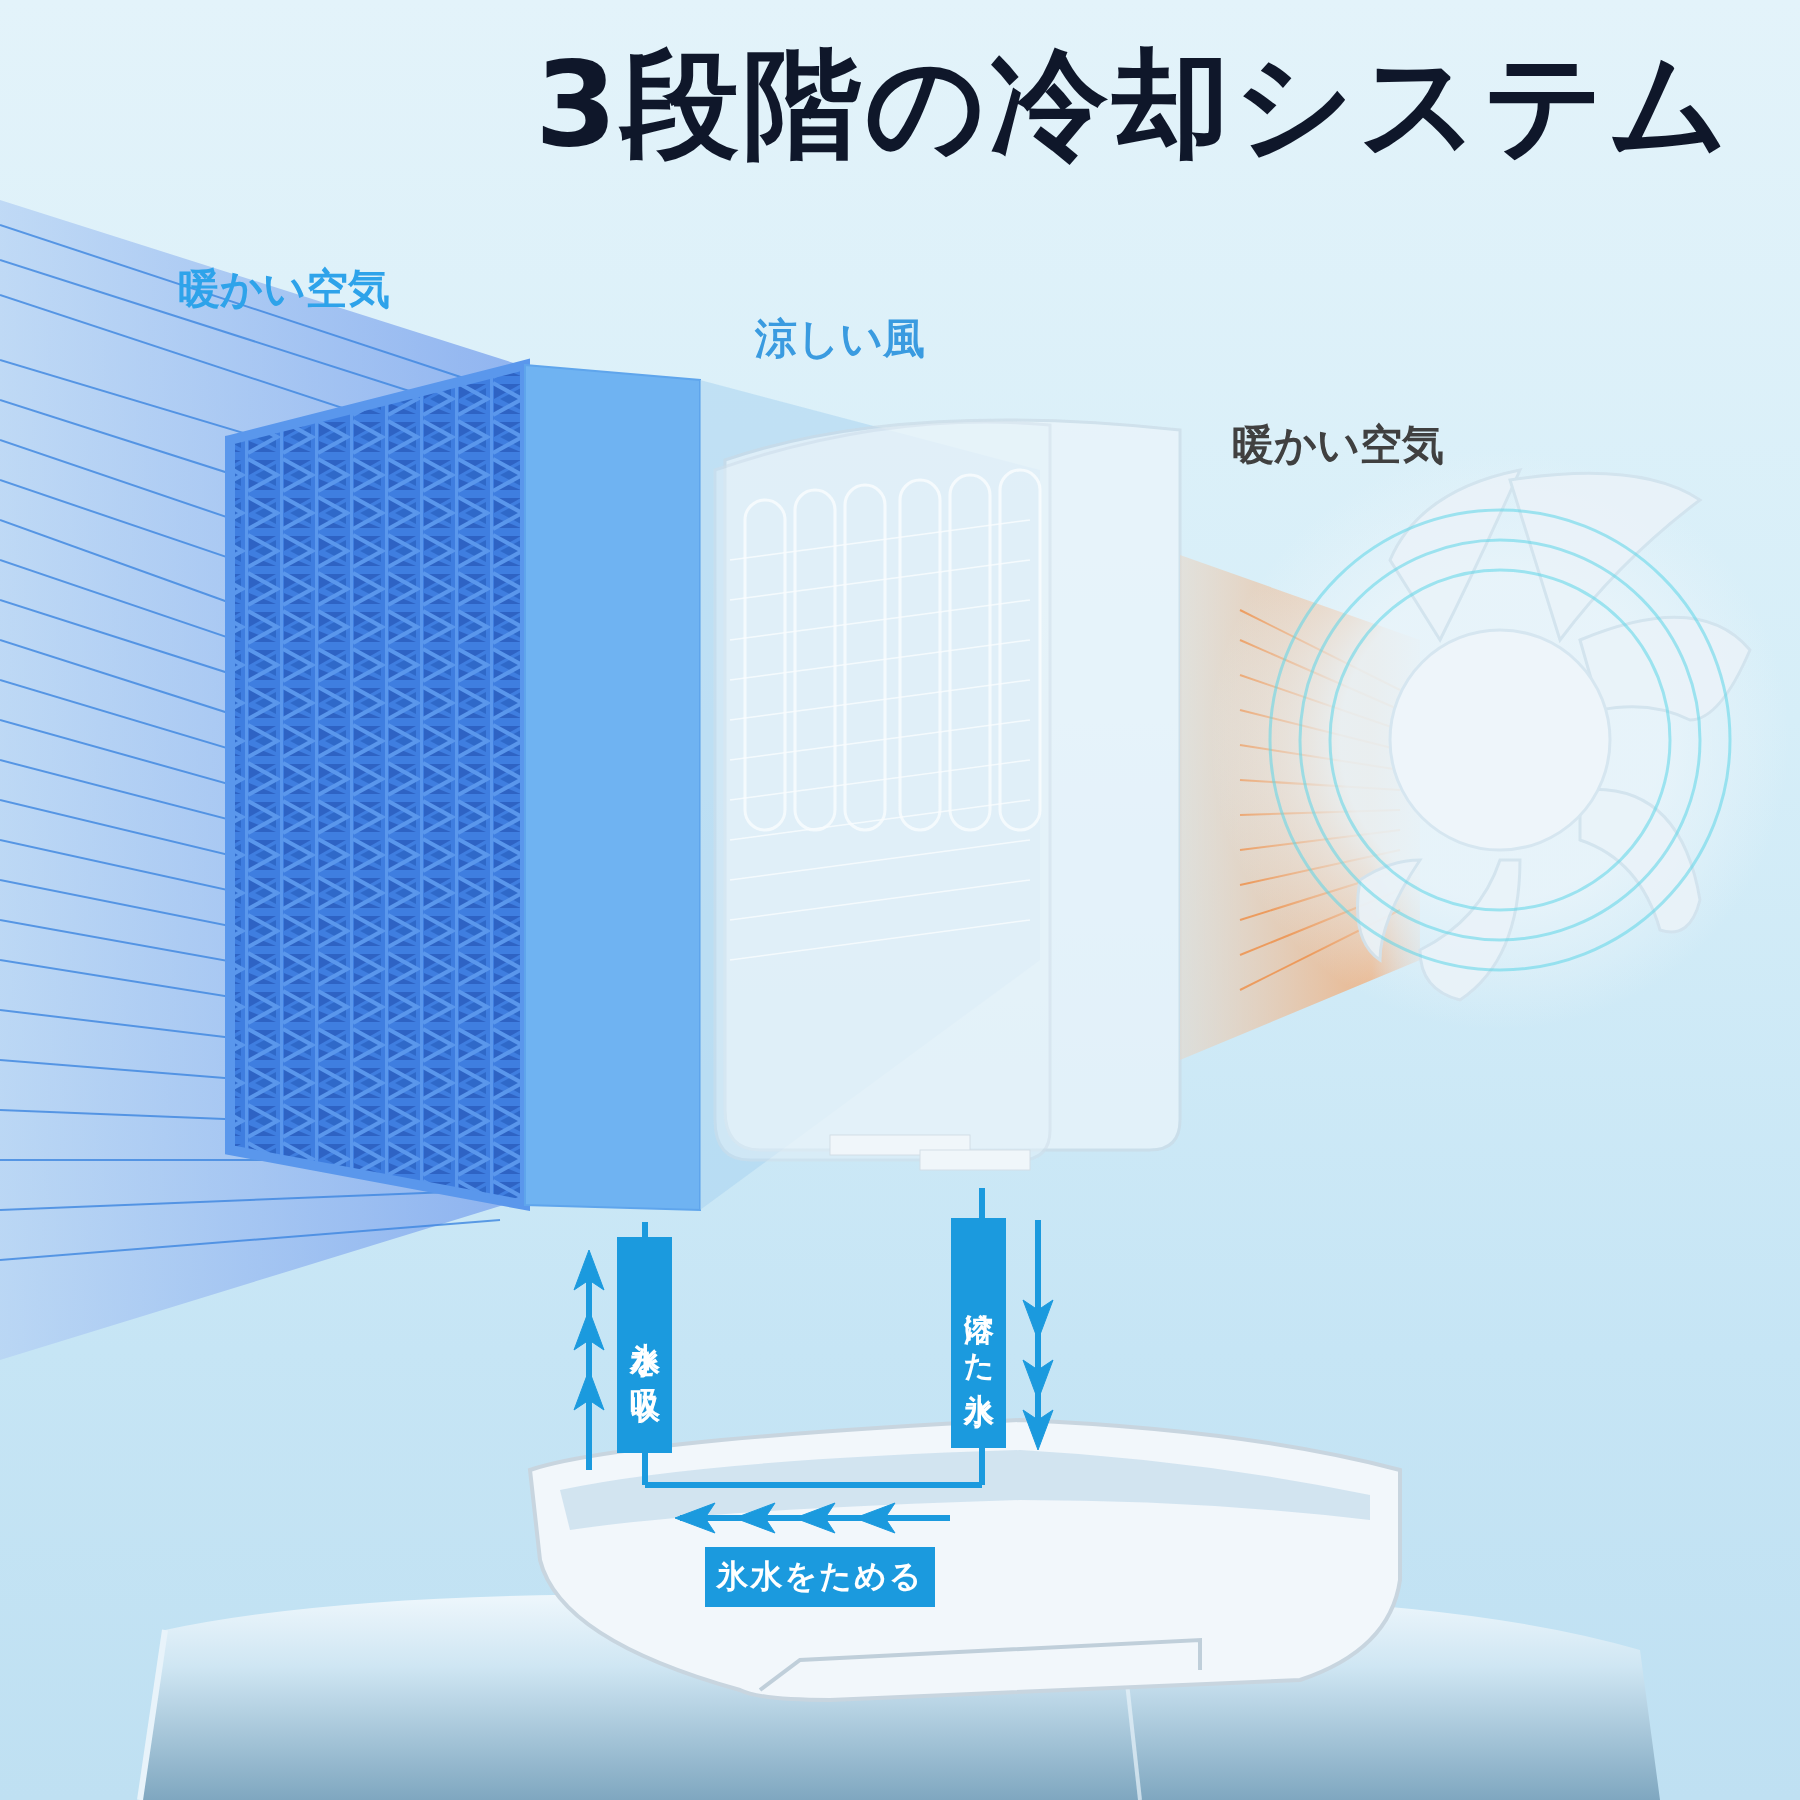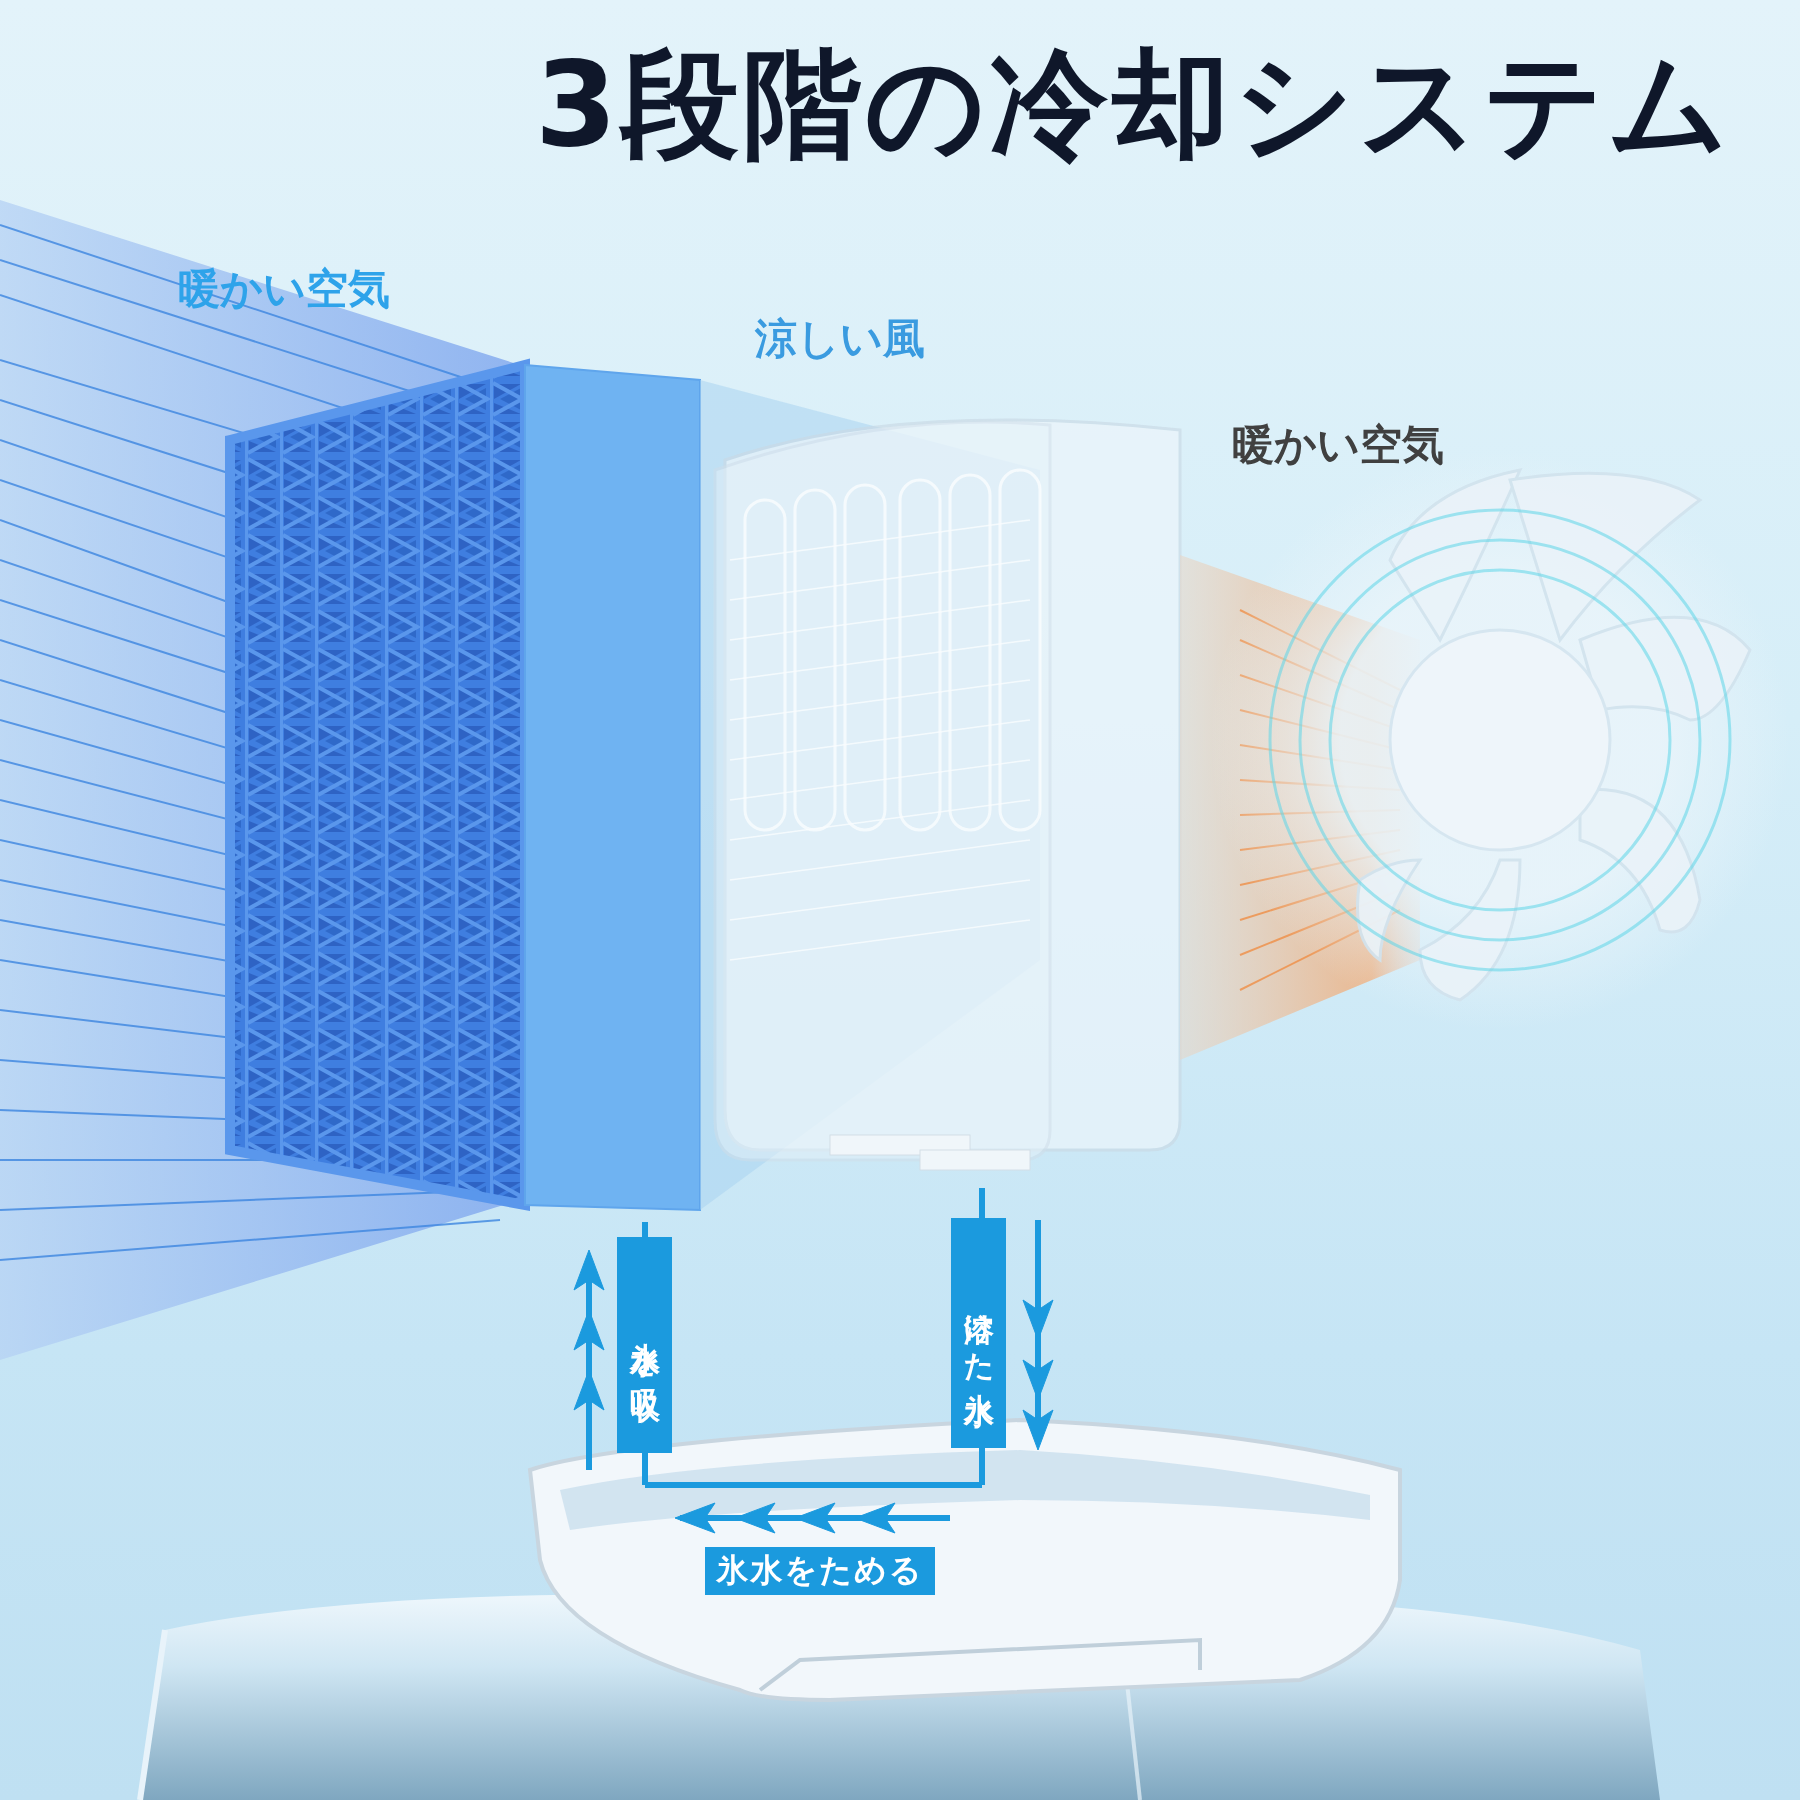--- a/index.html
+++ b/index.html
@@ -193,13 +193,13 @@
 </svg>
 
 <div class="abs title">3段階の冷却システム</div>
 
 <div class="abs lbl lbl-cold">暖かい空気</div>
 <div class="abs lbl lbl-cool">涼しい風</div>
 <div class="abs lbl lbl-warm">暖かい空気</div>
 
 <div class="abs vbox" style="left:617px; top:1237px; width:55px; height:216px;">氷水を吸収</div>
 <div class="abs vbox" style="left:951px; top:1218px; width:55px; height:230px;">溶けた氷水</div>
-<div class="abs hbox" style="left:705px; top:1547px; width:230px; height:48px;">氷水をためる</div>
+<div class="abs hbox" style="left:705px; top:1547px; width:230px; height:60px;">氷水をためる</div>
 
 </body></html>

